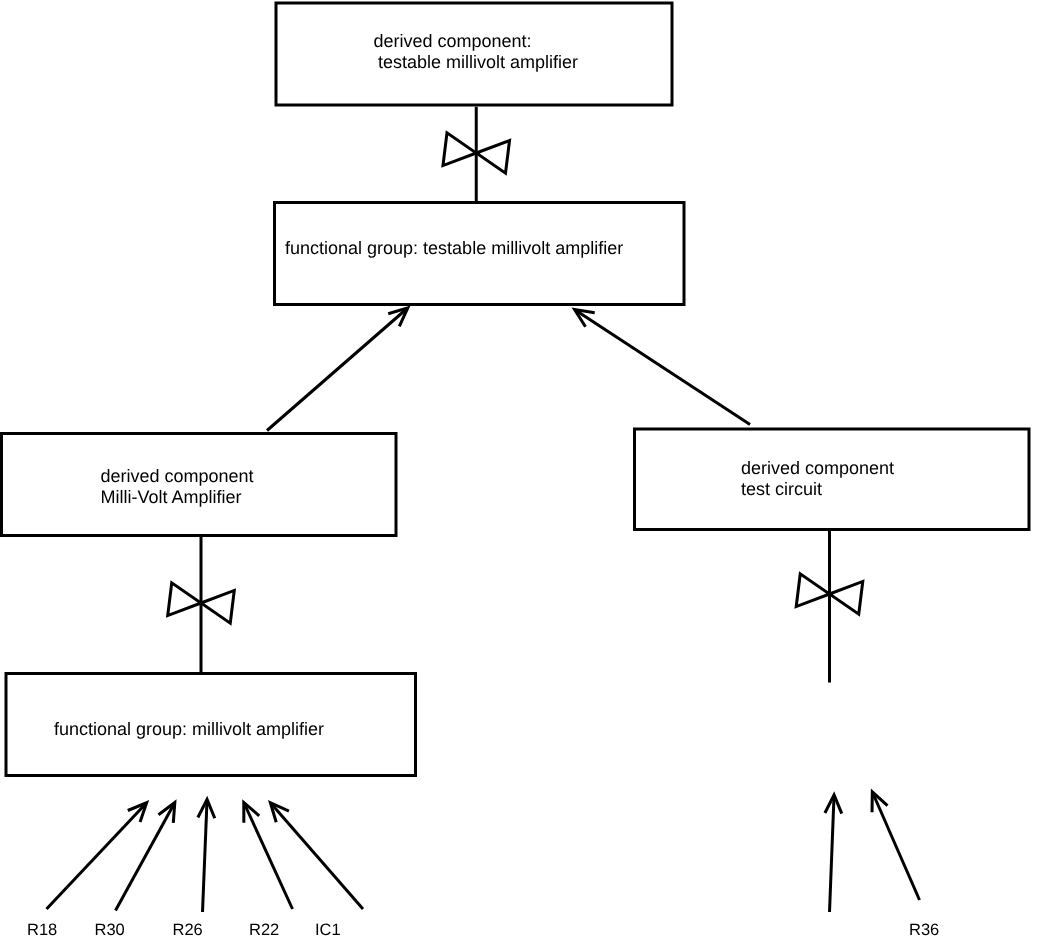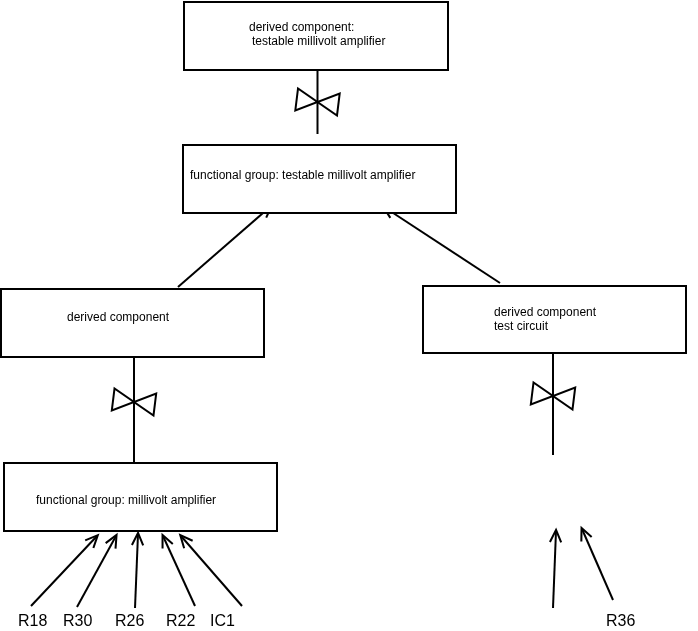--- a/index.html
+++ b/index.html
@@ -28,32 +28,32 @@
     background: #ffffff;
     font-size: 12px;
     line-height: 14px;
     white-space: nowrap;
   }
   .node .tline { position: relative; }
   
   #box-derived-testable { left: 183px; top: 1px;   width: 266px; height: 70px; padding: 17px 0 0 64px; }
   #box-derived-testable .tline2 { margin-left: 3px; }
   
-  #box-fg-testable      { left: 182px; top: 134px; width: 275px; height: 70px; padding: 22px 0 0 6px; margin-top: 10px; }
+  #box-fg-testable      { left: 182px; top: 134px; width: 275px; height: 70px; padding: 22px 0 0 6px; }
   
   #box-derived-mv       { left: 0px;   top: 288px; width: 265px; height: 70px; padding: 20px 0 0 65px; }
   
-  #box-fg-mv            { left: 3px;   top: 462px; width: 275px; height: 70px; padding: 29px 0 0 31px; }
+  #box-fg-mv            { left: 3px;   top: 448px; width: 275px; height: 70px; padding: 29px 0 0 31px; }
   
   #box-derived-test     { left: 422px; top: 285px; width: 265px; height: 69px; padding: 18px 0 0 70px; }
   
   #box-fg-test          { left: 422px; top: 455px; width: 272px; height: 72px; padding: 30px 0 0 29px; }
   .leaf-label {
     position: absolute;
-    font-size: 16px;
+    font-size: 11px;
     line-height: 13px;
     white-space: nowrap;
   }
   #leaf-r18 { left: 18px;  top: 614px; }
   #leaf-r30 { left: 63px;  top: 614px; }
   #leaf-r26 { left: 115px; top: 614px; }
   #leaf-r22 { left: 166px; top: 614px; }
   #leaf-ic1 { left: 210px; top: 614px; }
   #leaf-tr1 { left: 540px; top: 614px; margin-top: 28px; }
   #leaf-r36 { left: 606px; top: 614px; }
@@ -104,20 +104,21 @@
     <div class="tline">derived component:</div>
     <div class="tline tline2">testable millivolt amplifier</div>
   </div>
 
   <div class="node" id="box-fg-testable">
     <div class="tline">functional group: testable millivolt amplifier</div>
   </div>
 
   <div class="node" id="box-derived-mv">
     <div class="tline">derived component</div>
+    <div class="tline">Milli-Volt Amplifier</div>
   </div>
 
   <div class="node" id="box-fg-mv">
     <div class="tline">functional group: millivolt amplifier</div>
   </div>
 
   <div class="node" id="box-derived-test">
     <div class="tline">derived component</div>
     <div class="tline">test circuit</div>
   </div>

